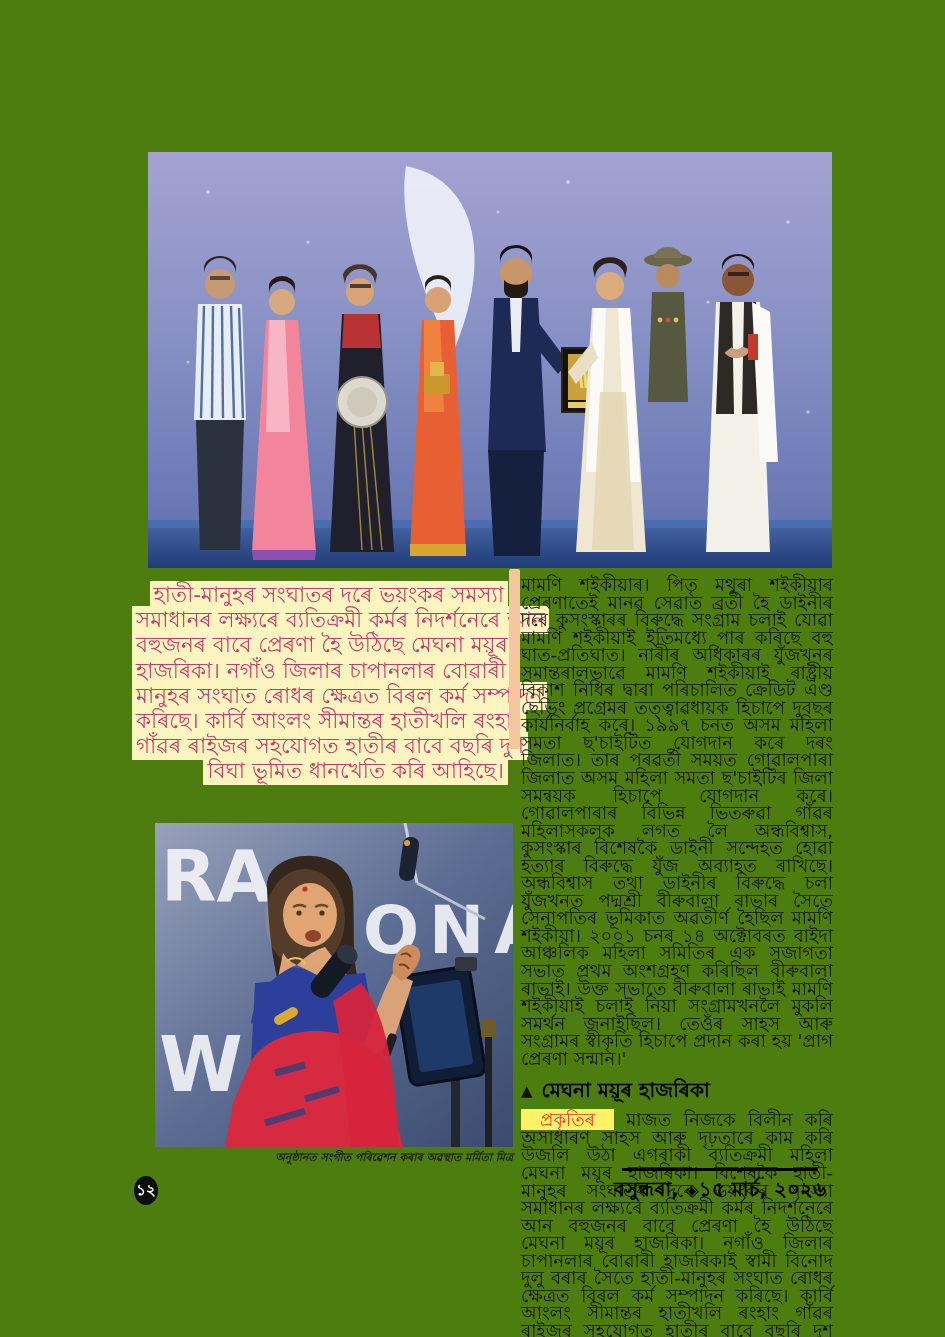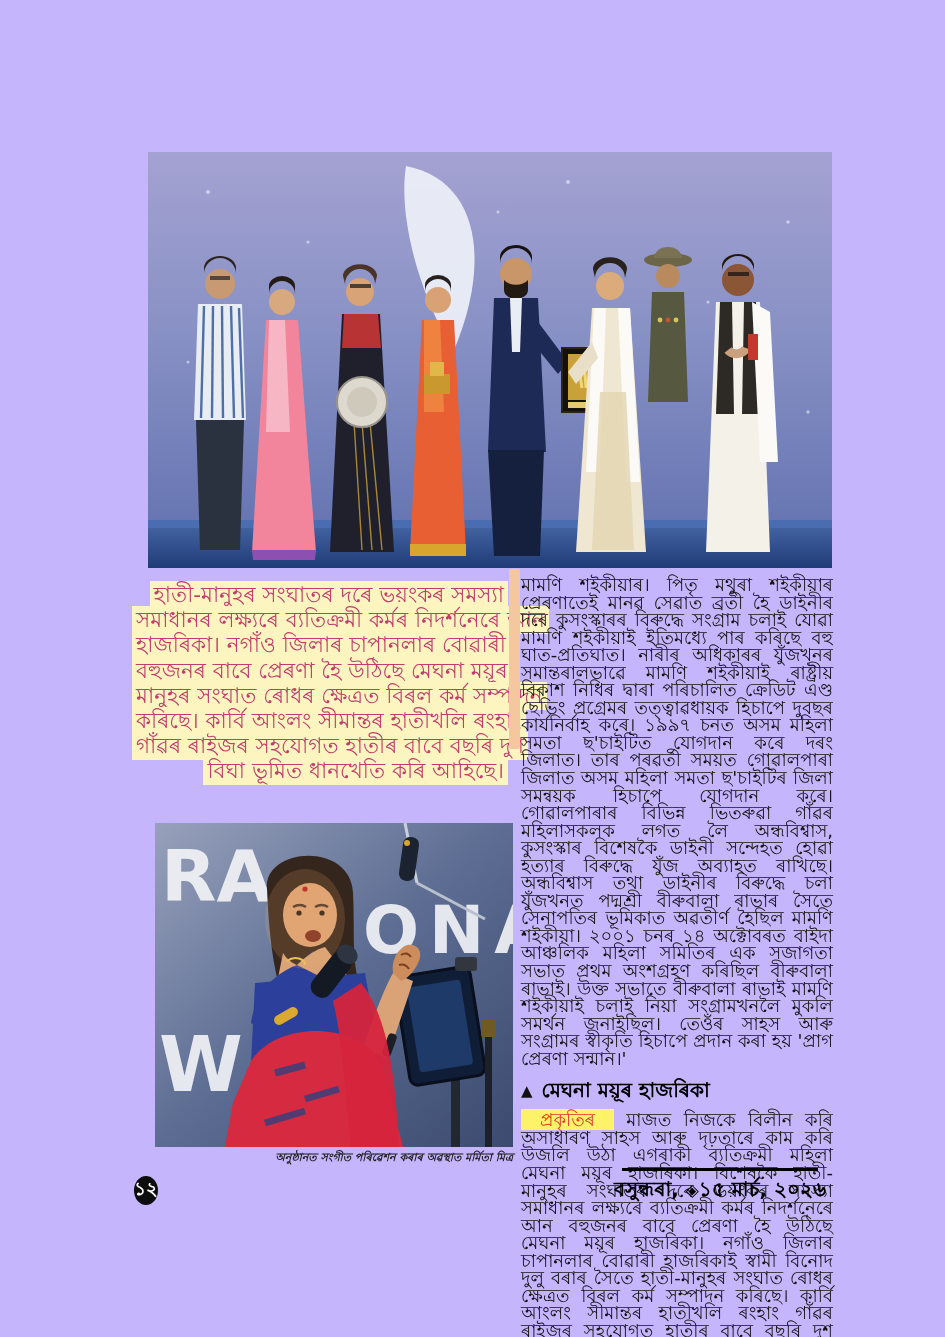--- a/index.html
+++ b/index.html
@@ -1,16 +1,16 @@
 <!DOCTYPE html>
 <html><head>
 <meta charset="utf-8">
 <style>
   html,body{margin:0;padding:0;background:#ffffff;}
-  .page{position:relative;width:945px;height:1337px;background:#c4b5fd;overflow:hidden;
+  .page{position:relative;width:945px;height:1337px;background:#4d7c0f;overflow:hidden;
         font-family:"DejaVu Sans","Liberation Sans",sans-serif;}
 
   
   .photo-frame{position:absolute;overflow:hidden;}
   .photo-frame svg{display:block;}
 
   
   .left-col{position:absolute;left:132px;top:582px;width:376px;text-align:right;
             font-size:21.5px;line-height:25.2px;color:#bf3e6c;}
   .hl-line{white-space:nowrap;}
@@ -29,21 +29,21 @@
   .tri{font-size:15px;color:#111;line-height:1;}
   .lead-word{color:#e2342a;background:#fdf268;font-weight:normal;padding:0 19px;}
 
   
   .photo-caption{position:absolute;left:155px;top:1149px;width:358px;text-align:right;
                  font-style:italic;font-weight:600;font-size:11px;color:#222;
                  font-family:"DejaVu Serif","Liberation Serif",serif;}
 
   
   .page-badge{position:absolute;left:134px;top:1176px;width:24px;height:29px;
-              background:#0d0d0d;border-radius:50%;color:#ffffff;font-size:18px;
+              background:#0d0d0d;border-radius:50%;color:#ffffff;font-size:15px;
               display:flex;align-items:center;justify-content:center;font-weight:bold;}
   .footer-right{position:absolute;left:600px;top:1168px;width:240px;text-align:center;}
   .footer-rule{height:3px;background:#000;width:196px;margin:0 auto 3px auto;}
   .footer-text{font-size:20px;font-weight:bold;color:#000;white-space:nowrap;}
   .footer-text .orn{font-size:17px;}
 </style>
 </head>
 <body>
 
 <div class="page">
@@ -171,22 +171,22 @@
         <path d="M 604 150 L 622 160 L 630 310 L 612 310 Z" fill="#fbfaf6"></path>
         <path d="M 598 196 a10 8 0 0 1 -18 2" stroke="#caa07e" stroke-width="9" fill="none"></path>
         <rect x="600" y="182" width="10" height="26" fill="#c23a2e"></rect>
       </g>
     </svg>
   </div>
 
   <div class="left-col">
     <div class="hl-line"><span>হাতী-মানুহৰ সংঘাতৰ দৰে ভয়ংকৰ সমস্যা</span></div>
     <div class="hl-line"><span>সমাধানৰ লক্ষ্যৰে ব্যতিক্ৰমী কৰ্মৰ নিদৰ্শনেৰে আন</span></div>
+    <div class="hl-line"><span>বহুজনৰ বাবে প্ৰেৰণা হৈ উঠিছে মেঘনা ময়ূৰ</span></div>
     <div class="hl-line"><span>হাজৰিকা। নগাঁও জিলাৰ চাপানলাৰ বোৱাৰী</span></div>
-    <div class="hl-line"><span>বহুজনৰ বাবে প্ৰেৰণা হৈ উঠিছে মেঘনা ময়ূৰ</span></div>
     <div class="hl-line"><span>মানুহৰ সংঘাত ৰোধৰ ক্ষেত্ৰত বিৰল কৰ্ম সম্পাদন</span></div>
     <div class="hl-line"><span>কৰিছে। কাৰ্বি আংলং সীমান্তৰ হাতীখলি ৰংহাং</span></div>
     <div class="hl-line"><span>গাঁৱৰ ৰাইজৰ সহযোগত হাতীৰ বাবে বছৰি দুশ</span></div>
     <div class="hl-line"><span>বিঘা ভূমিত ধানখেতি কৰি আহিছে।</span></div>
   </div>
 
   <div class="divider-bar"></div>
 
   <div class="right-col">
     <div class="para">মামণি শইকীয়াৰ। পিতৃ মথুৰা শইকীয়াৰ প্ৰেৰণাতেই মানৱ সেৱাত ব্ৰতী হৈ ডাইনীৰ দৰে কুসংস্কাৰৰ বিৰুদ্ধে সংগ্ৰাম চলাই যোৱা মামণি শইকীয়াই ইতিমধ্যে পাৰ কৰিছে বহু ঘাত-প্ৰতিঘাত। নাৰীৰ অধিকাৰৰ যুঁজখনৰ সমান্তৰালভাৱে মামণি শইকীয়াই ৰাষ্ট্ৰীয় বিকাশ নিধিৰ দ্বাৰা পৰিচালিত ক্ৰেডিট এণ্ড ছেভিং প্ৰগ্ৰেমৰ তত্ত্বাৱধায়ক হিচাপে দুবছৰ কাৰ্যনিৰ্বাহ কৰে। ১৯৯৭ চনত অসম মহিলা সমতা ছ'চাইটিত যোগদান কৰে দৰং জিলাত। তাৰ পৰৱৰ্তী সময়ত গোৱালপাৰা জিলাত অসম মহিলা সমতা ছ'চাইটিৰ জিলা সমন্বয়ক হিচাপে যোগদান কৰে।  গোৱালপাৰাৰ বিভিন্ন ভিতৰুৱা গাঁৱৰ মহিলাসকলক লগত লৈ অন্ধবিশ্বাস, কুসংস্কাৰ বিশেষকৈ ডাইনী সন্দেহত হোৱা হত্যাৰ বিৰুদ্ধে যুঁজ অব্যাহত ৰাখিছে। অন্ধবিশ্বাস তথা ডাইনীৰ বিৰুদ্ধে চলা যুঁজখনত পদ্মশ্ৰী বীৰুবালা ৰাভাৰ সৈতে সেনাপতিৰ ভূমিকাত অৱতীৰ্ণ হৈছিল মামণি শইকীয়া। ২০০১ চনৰ ১৪ অক্টোবৰত বাইদা আঞ্চলিক মহিলা সমিতিৰ এক সজাগতা সভাত প্ৰথম অংশগ্ৰহণ কৰিছিল বীৰুবালা ৰাভাই। উক্ত সভাতে বীৰুবালা ৰাভাই মামণি শইকীয়াই চলাই নিয়া সংগ্ৰামখনলৈ মুকলি সমৰ্থন জনাইছিল। তেওঁৰ সাহস আৰু সংগ্ৰামৰ স্বীকৃতি হিচাপে প্ৰদান কৰা হয় 'প্ৰাগ প্ৰেৰণা সন্মান।'</div>

